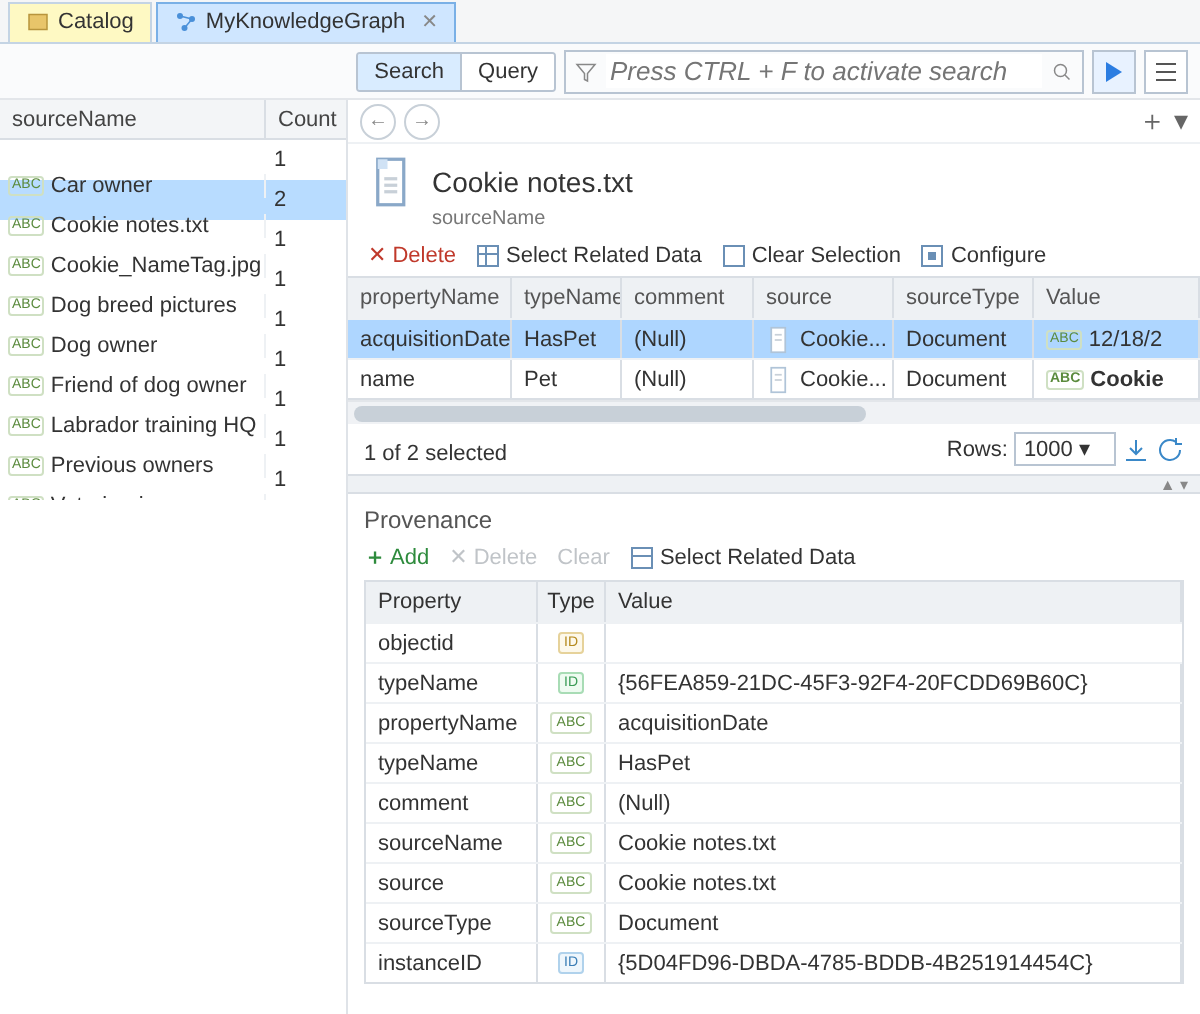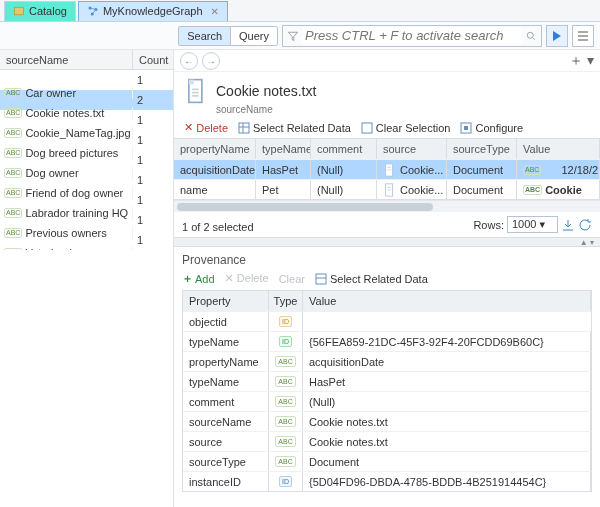--- a/index.html
+++ b/index.html
@@ -1,21 +1,21 @@
 <!DOCTYPE html>
 <html><head>
 <meta charset="utf-8">
 <style>
   * { box-sizing: border-box; font-family: "Segoe UI", Arial, sans-serif; }
   html,body { margin:0; padding:0; width:600px; height:507px; background:#fff; font-size:11px; color:#333; overflow:hidden; }
   .root { display:flex; flex-direction:column; width:100%; height:100%; }
 
   
   .tabbar { display:flex; align-items:center; height:22px; background:#f5f6f7; border-bottom:1px solid #c4d4e4; padding-left:4px; gap:2px;}
-  .tab { display:flex; align-items:center; height:20px; padding:0 8px; gap:4px; border:1px solid #c4d4e4; border-bottom:none; background:#5eead4; color:#333;}
+  .tab { display:flex; align-items:center; height:20px; padding:0 8px; gap:4px; border:1px solid #c4d4e4; border-bottom:none; background:#fef9c3; color:#333;}
   .tab.active { background:#cfe6ff; border-color:#7ab0e6;}
   .tab .ico { width:12px; height:12px; }
   .tab .x { color:#888; margin-left:4px; font-size:10px;}
 
   
   .searchrow { display:flex; align-items:center; height:28px; padding:3px 6px; gap:4px; justify-content:flex-end; border-bottom:1px solid #e3e6ea; background:#fafbfc;}
   .searchrow .left-gap{flex:1;}
   .seg { display:flex; border:1px solid #b8c4d2; border-radius:2px; overflow:hidden;}
   .seg .segbtn{ padding:3px 8px; font-size:11px; background:#fff; border-right:1px solid #b8c4d2;}
   .seg .segbtn:last-child{border-right:none;}
@@ -283,21 +283,21 @@
               <div class="gcell w3">(Null)</div>
               <div class="gcell w4" style="gap:3px;">
                 <svg class="i16" viewBox="0 0 16 16">
                   <rect x="3" y="1" width="8" height="14" fill="#fff" stroke="#b0c4d8"></rect>
                   <line x1="5" y1="5" x2="9" y2="5" stroke="#c8d0d8"></line>
                   <line x1="5" y1="8" x2="9" y2="8" stroke="#c8d0d8"></line>
                 </svg>
                 <span>Cookie...</span>
               </div>
               <div class="gcell w5">Document</div>
-              <div class="gcell w6" style="gap:20px;">
+              <div class="gcell w6" style="gap:3px;">
                 <span class="abc">ABC</span>
                 <span>12/18/2</span>
               </div>
             </div>
             <div class="grow">
               <div class="gcell w1">name</div>
               <div class="gcell w2">Pet</div>
               <div class="gcell w3">(Null)</div>
               <div class="gcell w4" style="gap:3px;">
                 <svg class="i16" viewBox="0 0 16 16">

